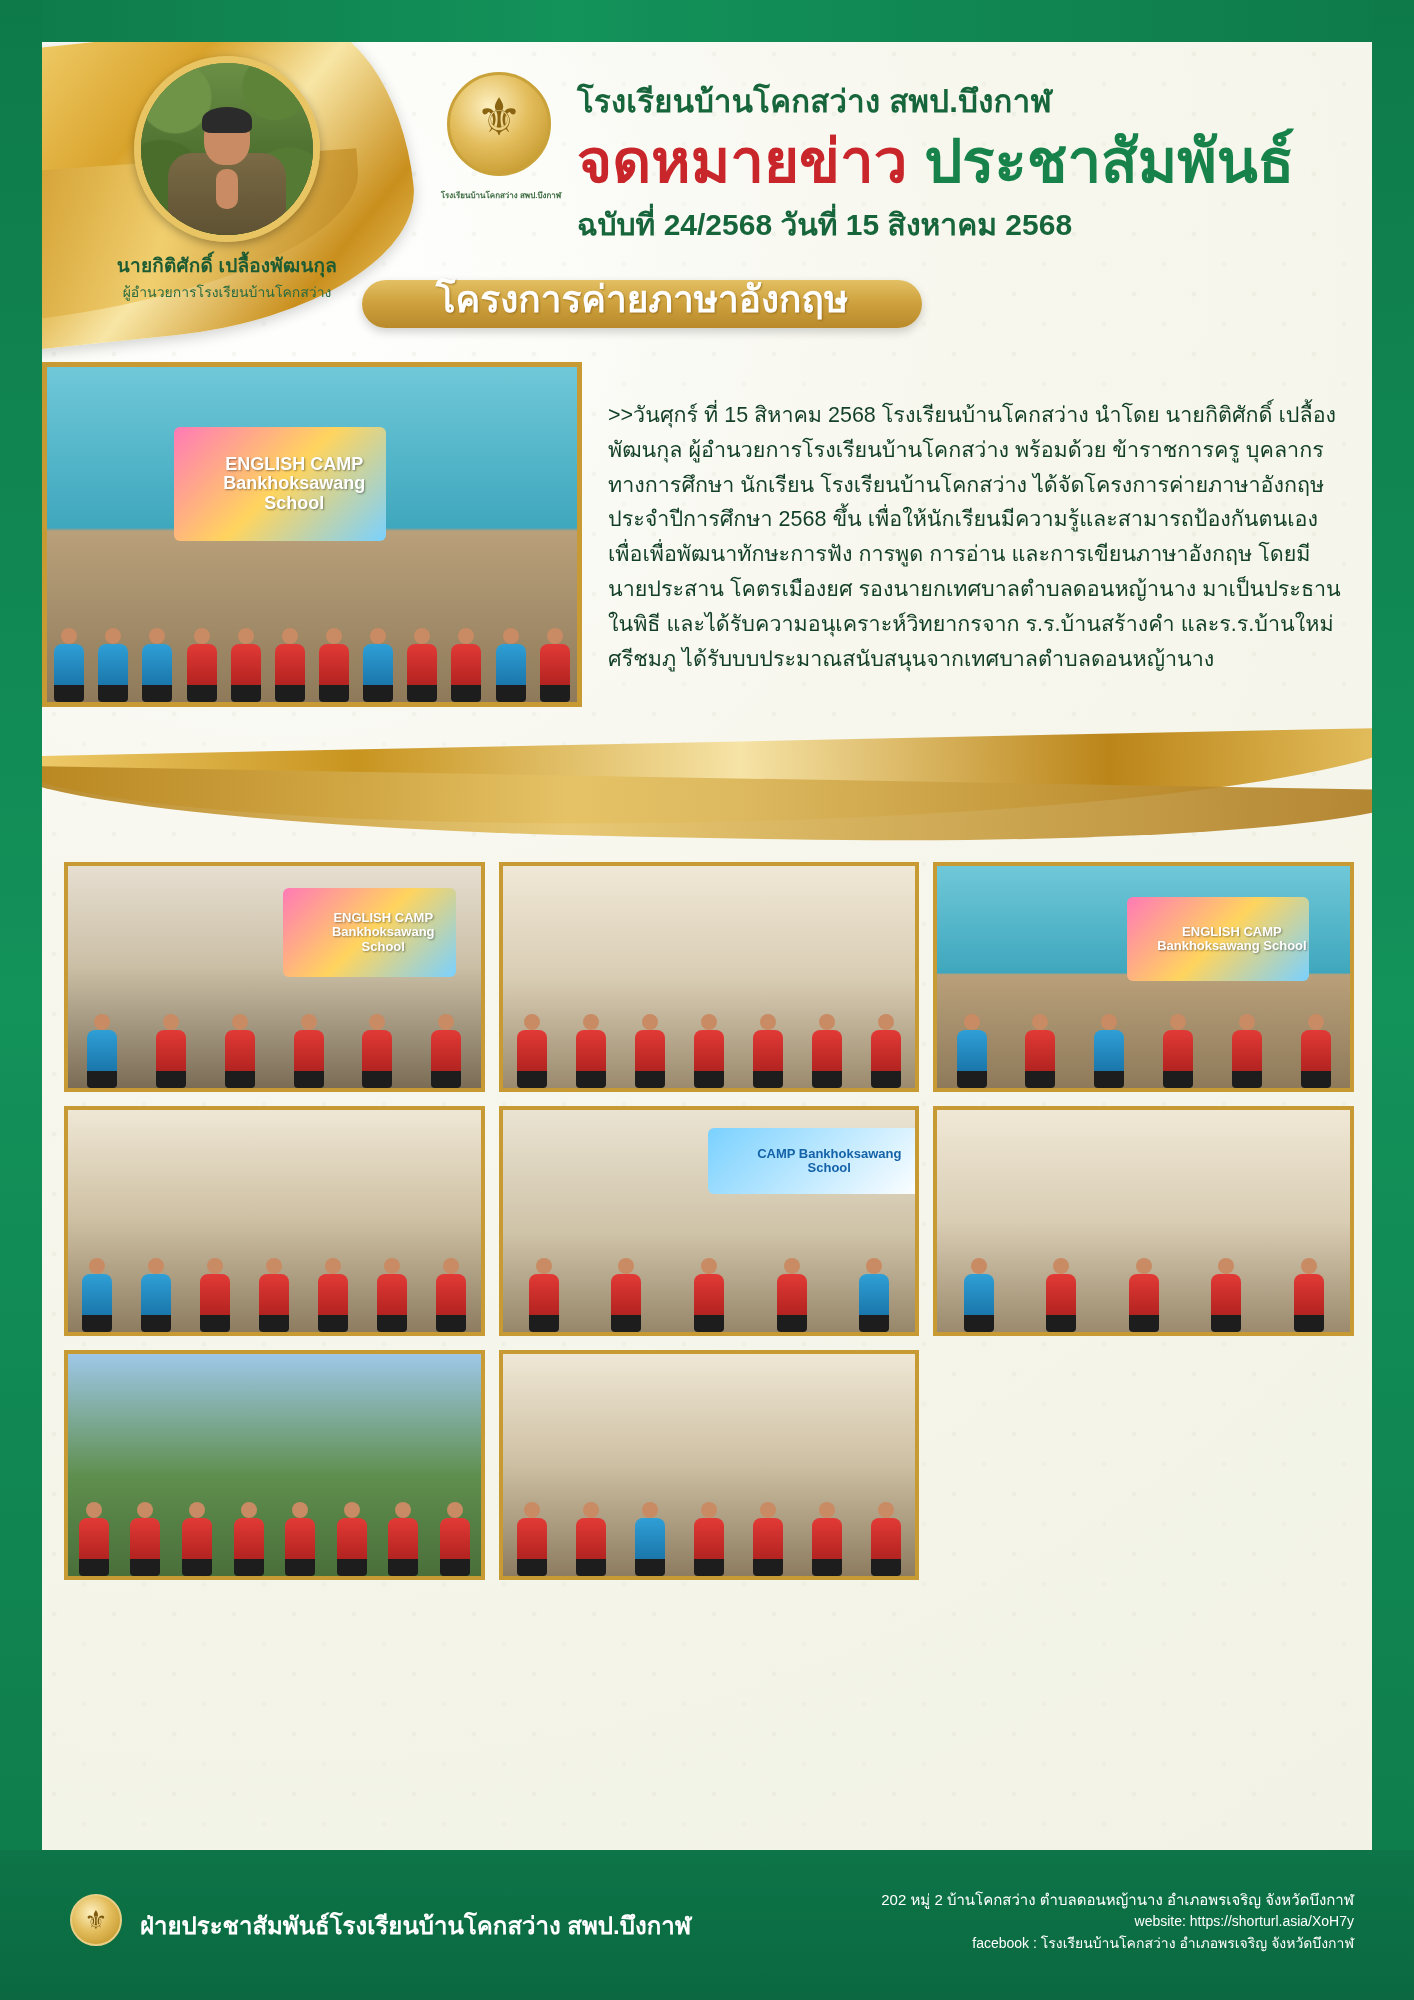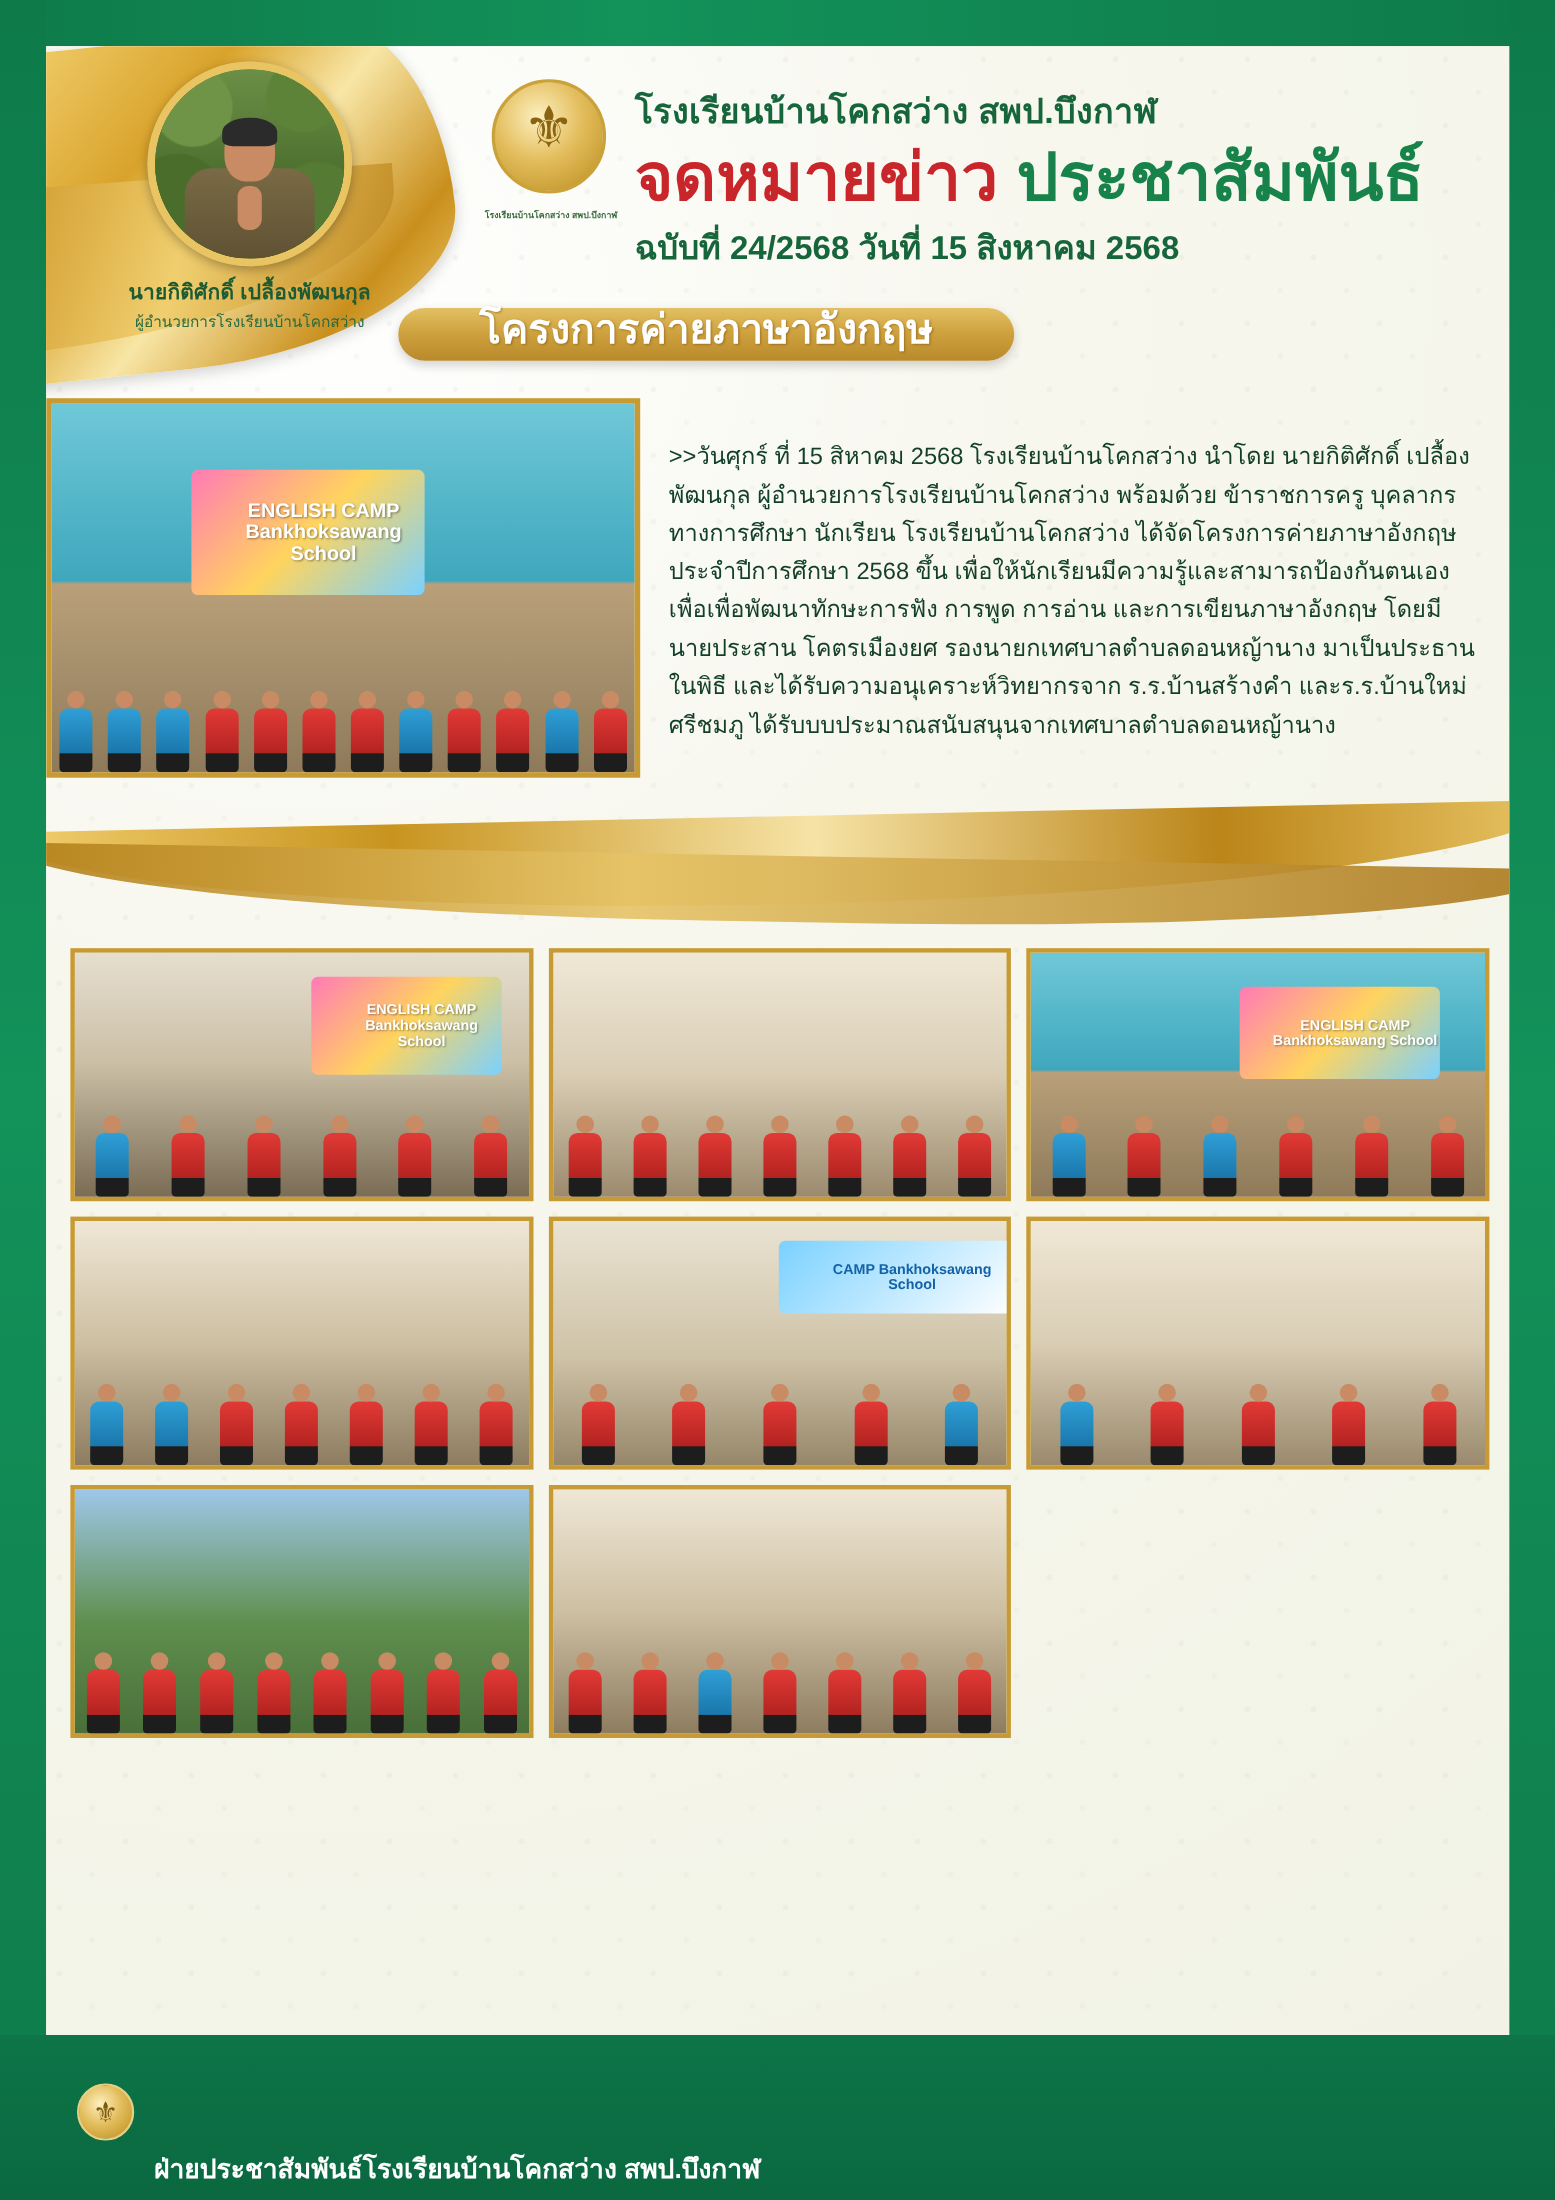--- a/index.html
+++ b/index.html
@@ -298,21 +298,21 @@
   .footer-seal {
     position: absolute; left: 70px; top: 44px;
     width: 52px; height: 52px; border-radius: 50%;
     background: radial-gradient(circle at 40% 35%, #fdf0c0 0%, #e3bd5c 45%, #b98a1c 100%);
     border: 2px solid #e7cf85;
     display:flex; align-items:center; justify-content:center;
     font-size: 26px; color:#7d5a0d;
   }
   .footer-left {
     position: absolute; left: 140px; top: 56px;
-    font-size: 24px; font-weight: 700; margin-top: 46px;
+    font-size: 24px; font-weight: 700;
   }
   .footer-right {
     position: absolute; right: 60px; top: 38px;
     text-align: right; font-size: 15px; line-height: 1.55;
   }
   .footer-right .small { font-size: 14px; }
 </style>
 </head>
 <body>
 
@@ -485,15 +485,20 @@
         </div>
       </div>
 
     </div>
   </div>
 
   <div class="frame-bottom"></div>
   <div class="footer">
     <div class="footer-seal">⚜</div>
     <div class="footer-left">ฝ่ายประชาสัมพันธ์โรงเรียนบ้านโคกสว่าง สพป.บึงกาฬ</div>
+    <div class="footer-right">
+      <div>202 หมู่ 2 บ้านโคกสว่าง ตำบลดอนหญ้านาง อำเภอพรเจริญ จังหวัดบึงกาฬ</div>
+      <div class="small">website: https://shorturl.asia/XoH7y</div>
+      <div class="small">facebook : โรงเรียนบ้านโคกสว่าง อำเภอพรเจริญ จังหวัดบึงกาฬ</div>
+    </div>
   </div>
 
 </div>
 
 </body></html>

